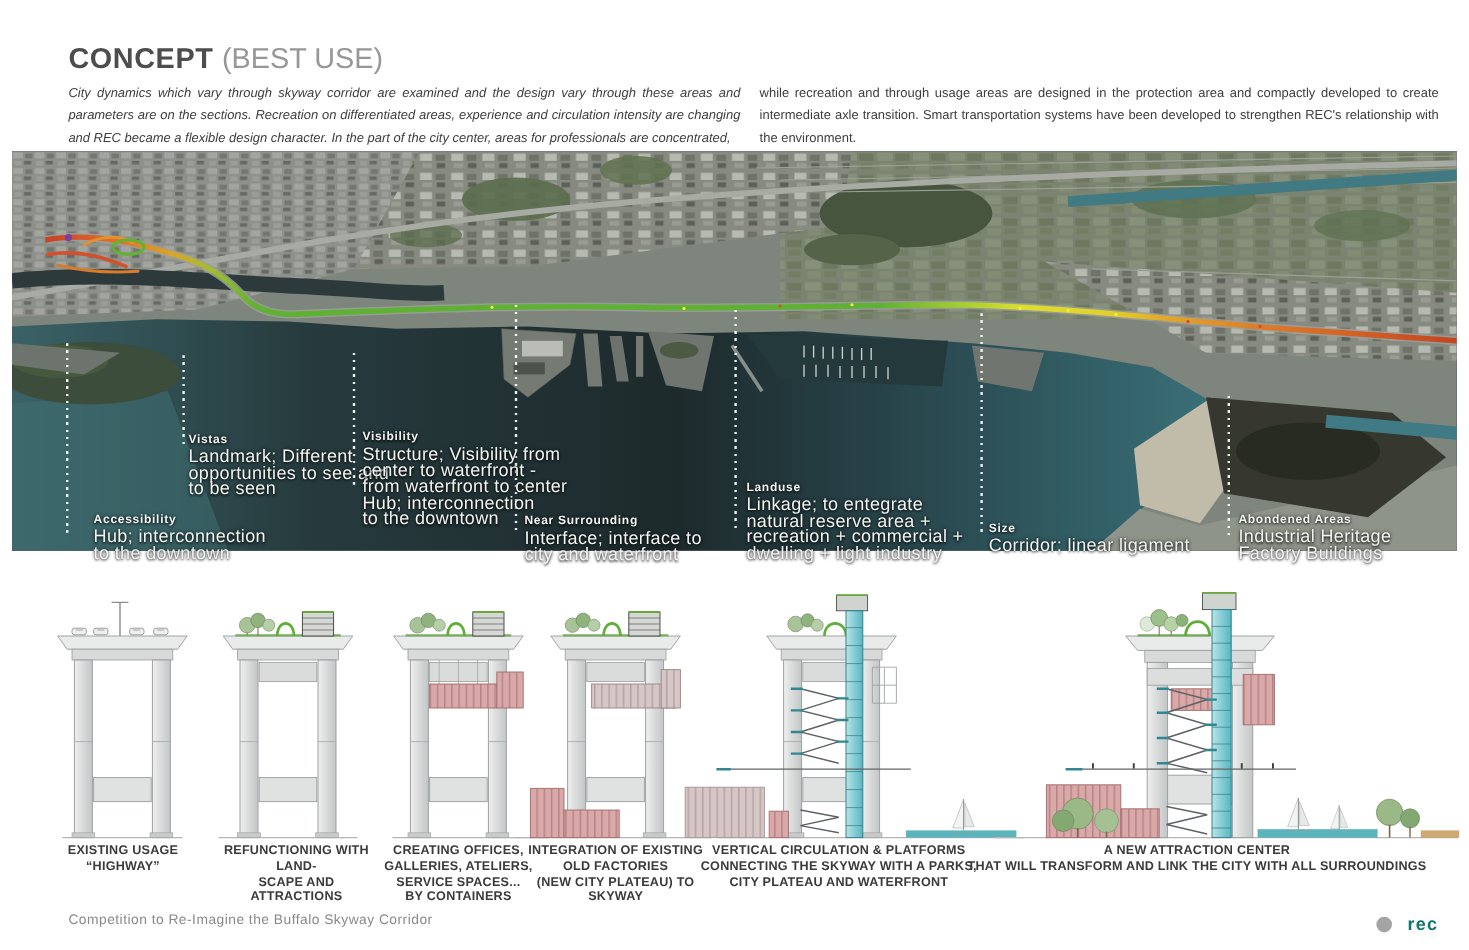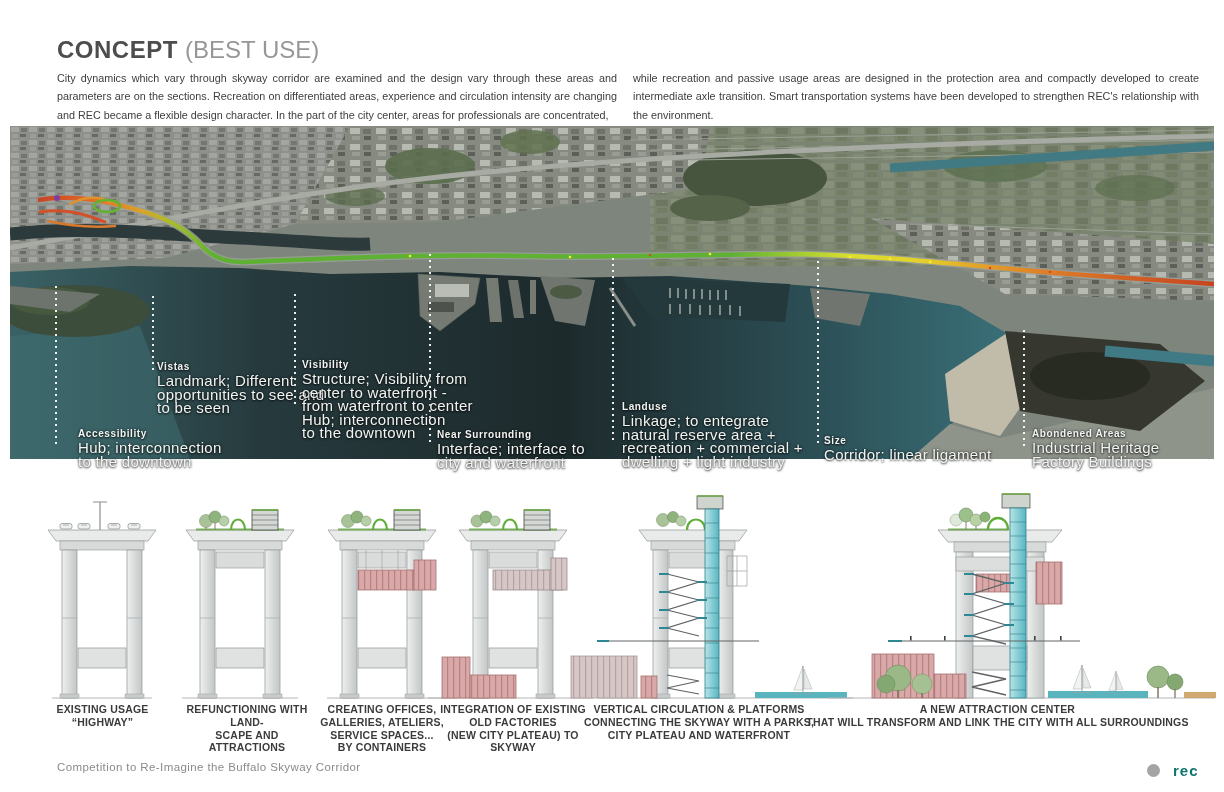--- a/index.html
+++ b/index.html
@@ -3,21 +3,21 @@
 <meta charset="utf-8">
 <style>
   html,body{margin:0;padding:0;background:#ffffff;}
   body{font-family:"Liberation Sans",sans-serif;}
   .page{position:relative;width:1224px;height:792px;background:#fff;overflow:hidden;}
 
   
   .hdr-title{position:absolute;left:57px;top:36px;font-size:24px;letter-spacing:.5px;color:#4d4d4d;font-weight:bold;}
   .hdr-title .sub{font-weight:300;color:#979797;letter-spacing:0;}
   .para{position:absolute;top:69px;font-size:10.8px;line-height:18.4px;color:#3d3d3d;text-align:justify;}
-  .para.left{left:57px;width:560px;}
+  .para.left{left:57px;width:560px;font-style:italic;}
   .para.right{left:633px;width:566px;}
 
   
   .map{position:absolute;left:10px;top:126px;width:1204px;height:333px;background:#223236;}
   .map svg{position:absolute;left:0;top:0;}
   .dotline{position:absolute;width:2px;background-image:repeating-linear-gradient(to bottom,rgba(255,255,255,.92) 0 2px,transparent 2px 6px);}
   .anno{position:absolute;color:#f2f4f2;text-shadow:0 0 3px rgba(0,0,0,.75),0 1px 2px rgba(0,0,0,.6);margin-top:42px;}
   .anno-title{font-size:10px;font-weight:bold;letter-spacing:.6px;margin-bottom:2px;}
   .anno-line{font-size:15px;line-height:13.5px;letter-spacing:.3px;}
 
@@ -34,21 +34,21 @@
 </head>
 <body>
 
 <div class="page">
 
   <div class="hdr-title">
     <span>CONCEPT</span>
     <span class="sub"> <span>(BEST USE)</span></span>
   </div>
   <div class="para left">City dynamics which vary through skyway corridor are examined and the design vary through these areas and parameters are on the sections. Recreation on differentiated areas, experience and circulation intensity are changing and REC became a flexible design character. In the part of the city center, areas for professionals are concentrated,</div>
-  <div class="para right">while recreation and passive usage areas are designed in the protection area and compactly developed to create intermediate axle transition. Smart transportation systems have been developed to strengthen REC's relationship with the environment.</div>
+  <div class="para right">while recreation and through usage areas are designed in the protection area and compactly developed to create intermediate axle transition. Smart transportation systems have been developed to strengthen REC's relationship with the environment.</div>
 
   <div class="map">
     <svg width="1204" height="333" viewBox="0 0 1204 333">
       <defs>
         <pattern id="pCity" width="18" height="13" patternUnits="userSpaceOnUse">
           <rect width="18" height="13" fill="#8e918b"></rect>
           <rect x="1" y="1" width="8" height="5" fill="#a3a6a0"></rect>
           <rect x="11" y="2" width="6" height="4" fill="#74776f"></rect>
           <rect x="2" y="8" width="6" height="4" fill="#9b9e96"></rect>
           <rect x="10" y="8" width="6" height="3" fill="#676962"></rect>

